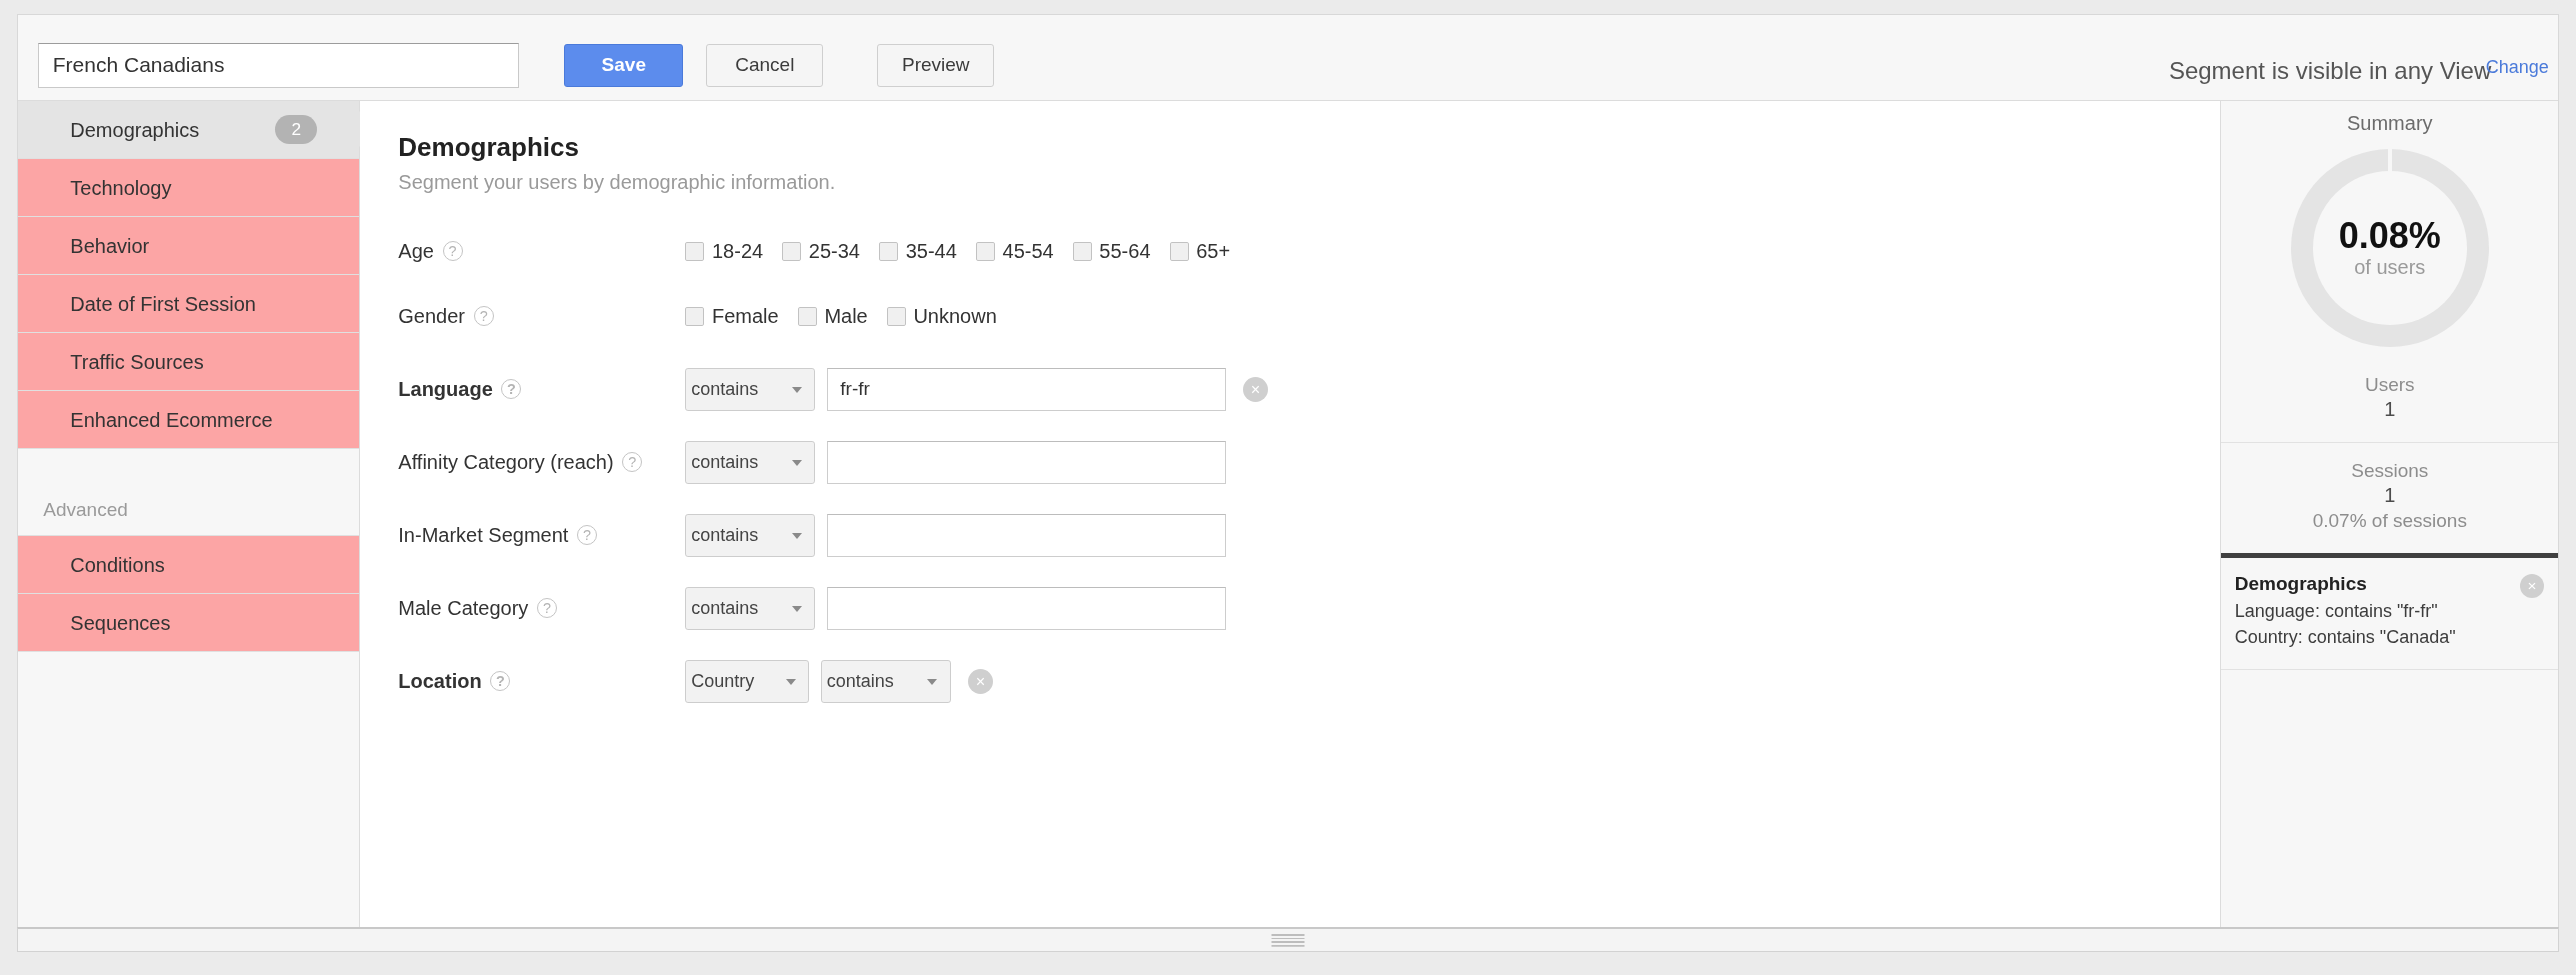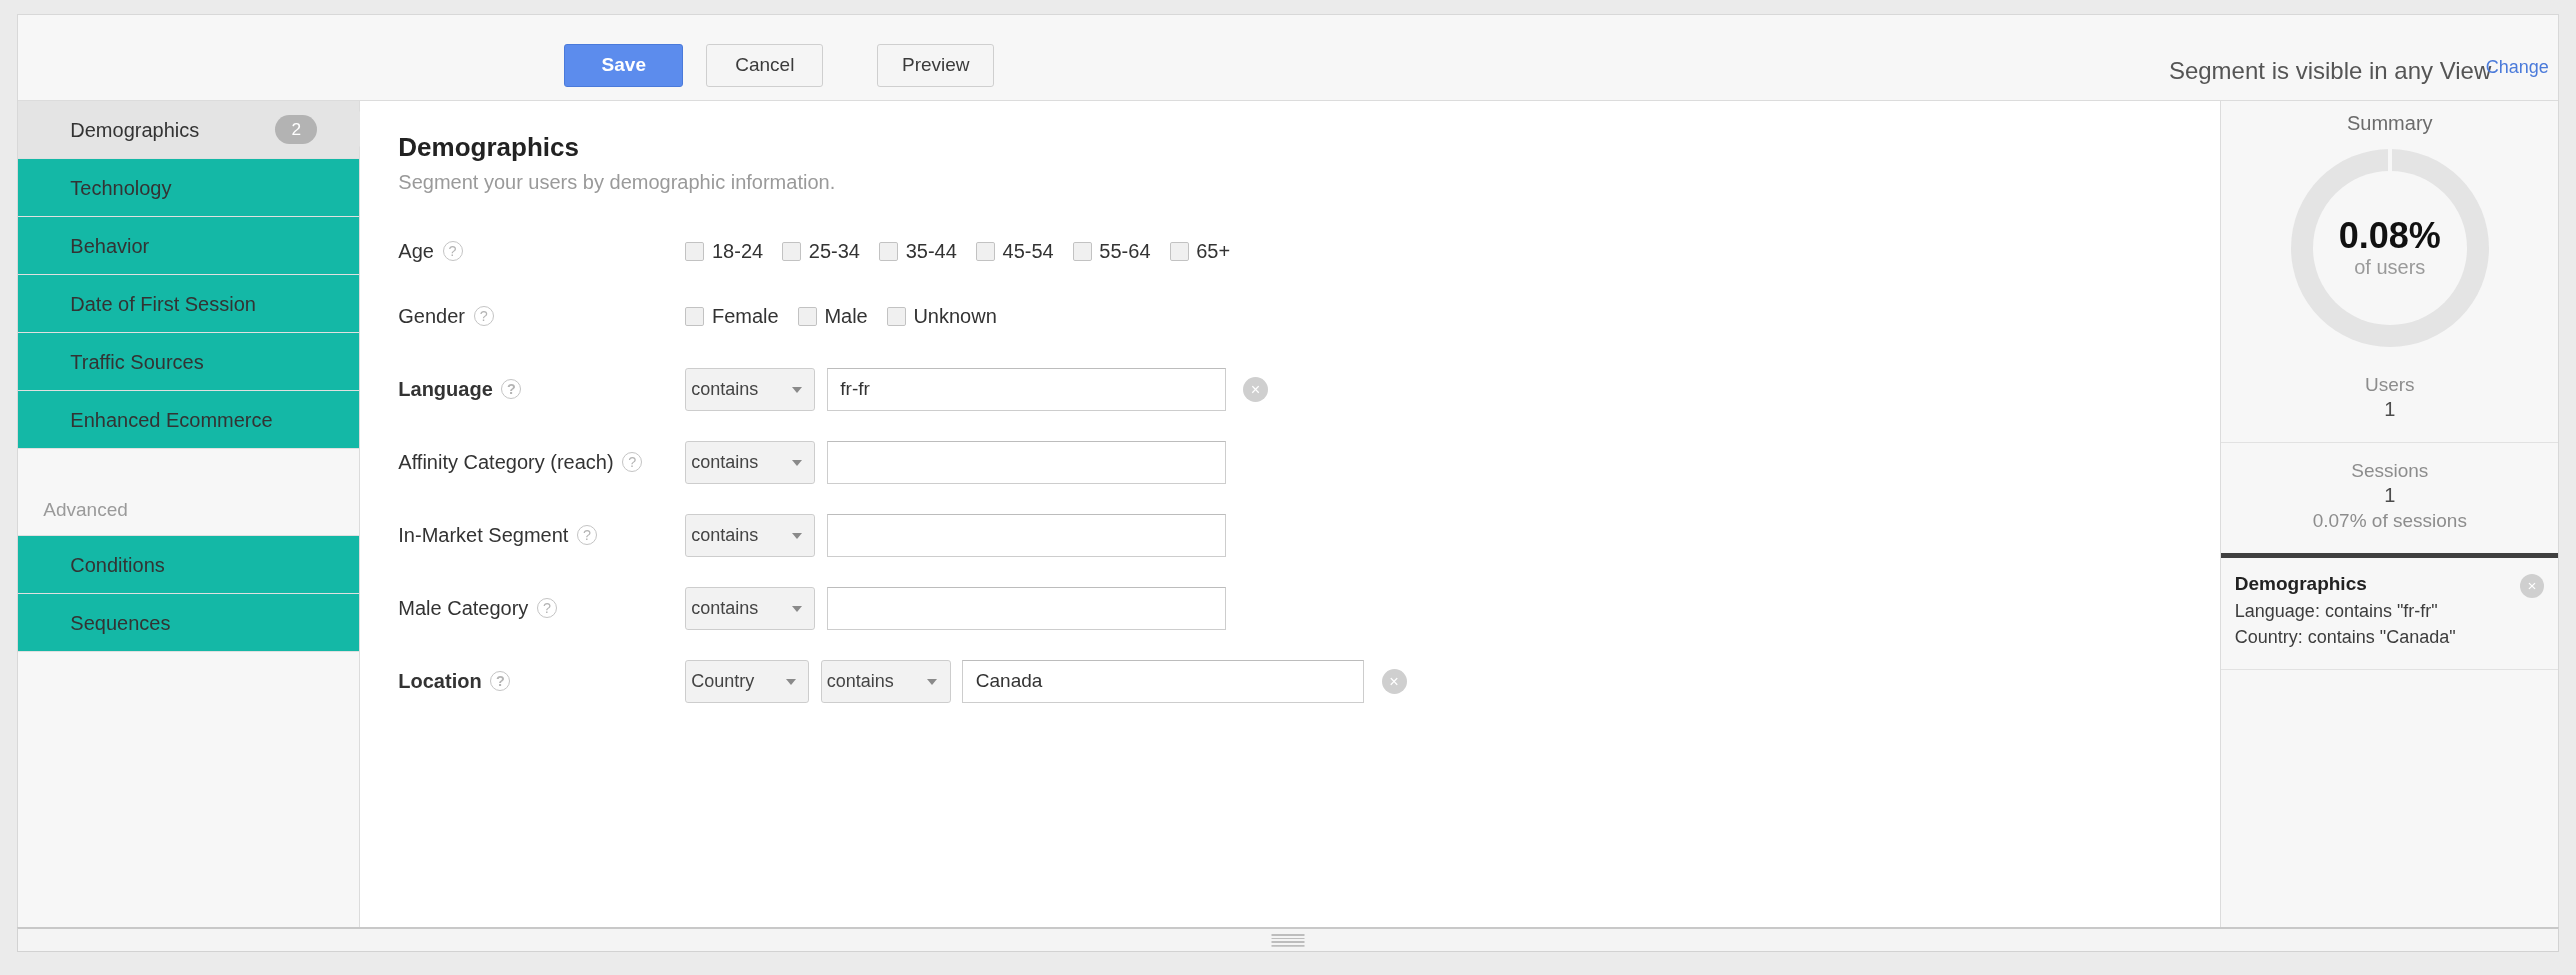--- a/index.html
+++ b/index.html
@@ -103,21 +103,21 @@
   }
   .nav-item {
     position: relative;
     height: 58px;
     line-height: 58px;
     padding-left: 52px;
     font-size: 20px;
     color: #333;
     border-bottom: 1px solid #e0e0e0;
     cursor: pointer;
-    background: #14b8a6;
+    background: #fca5a5;
   }
   .nav-item.active {
     background: #e4e4e4;
   }
   .nav-item.active .arrow {
     position: absolute;
     right: -18px; top: 50%;
     margin-top: -18px;
     width: 0; height: 0;
     border-top: 18px solid transparent;
@@ -396,20 +396,21 @@
     cursor: ns-resize;
   }
 </style>
 </head>
 <body>
 
 <div id="app">
   <div class="panel">
 
     <div class="header">
+      <input class="seg-name-input" type="text" value="French Canadians" style="">
       <button class="btn btn-save">Save</button>
       <button class="btn btn-cancel">Cancel</button>
       <button class="btn btn-preview">Preview</button>
       <span class="visibility-note">Segment is visible in any View</span>
       <span class="visibility-change">Change</span>
     </div>
 
     <div class="body-wrap">
 
       <div class="sidebar">
@@ -560,21 +561,20 @@
             <span class="help">?</span>
           </div>
           <div class="sel sel-country">
             <span>Country</span>
             <span class="caret"></span>
           </div>
           <div class="sel sel-contains">
             <span>contains</span>
             <span class="caret"></span>
           </div>
-          <input class="tinput tinput-loc" type="text" value="Canada" style="">
           <span class="clearbtn">×</span>
         </div>
 
       </div>
 
       <div class="summary">
         <div class="summary-title">Summary</div>
 
         <div class="donut-wrap">
           <div class="donut-ring"></div>

